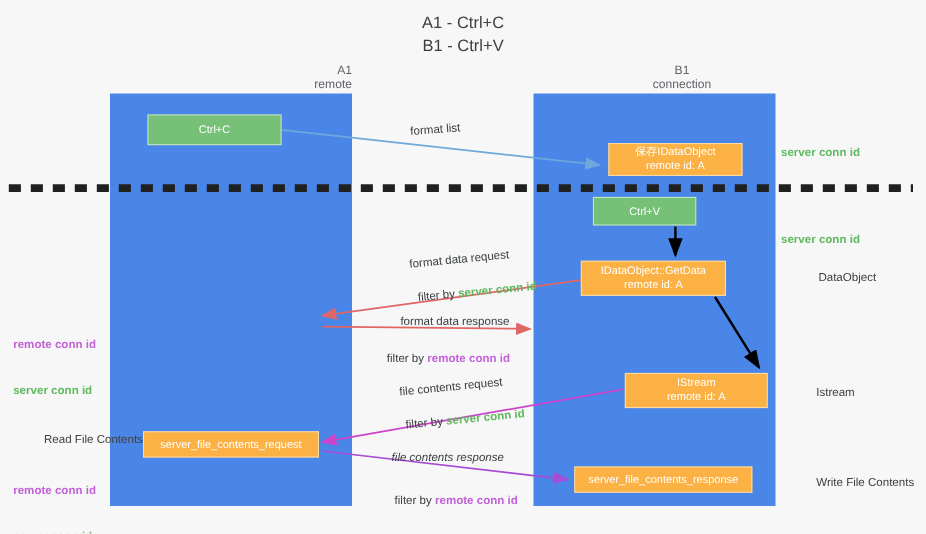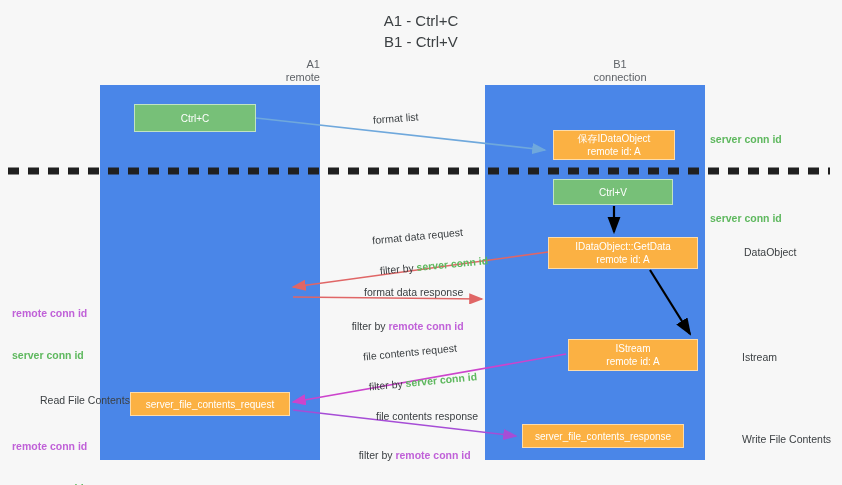--- a/index.html
+++ b/index.html
@@ -55,23 +55,23 @@
     font-size: 10px;
     line-height: 13px;
     text-align: center;
     white-space: pre;
     border: 1px solid rgba(255,255,255,0.55);
   }
   .box.green { background: #77c078; }
   .box.orange { background: #fbb143; }
 
   #box-ctrl-c  { left: 134px; top: 104px; width: 122px; height: 28px; }
-  #box-ctrl-v  { left: 553px; top: 179px; width: 120px; height: 26px; }
+  #box-ctrl-v  { left: 539px; top: 179px; width: 94px; height: 26px; }
   #box-save-idataobject { left: 553px; top: 130px; width: 122px; height: 30px; }
-  #box-getdata { left: 548px; top: 237px; width: 150px; height: 32px; }
+  #box-getdata { left: 528px; top: 237px; width: 132px; height: 32px; }
   #box-istream { left: 568px; top: 339px; width: 130px; height: 32px; }
   #box-sfdreq  { left: 130px; top: 276px; width: 160px; height: 24px; }
   #box-sfdresp { left: 488px; top: 288px; width: 160px; height: 24px; }
   #box-sfcreq  { left: 130px; top: 392px; width: 160px; height: 24px; }
   #box-sfcresp { left: 522px; top: 424px; width: 162px; height: 24px; }
 
   
   .side-label {
     font-size: 10.5px;
     line-height: 14px;
@@ -103,21 +103,21 @@
 
   #lbl-format-list { left: 373px; top: 111px; transform: rotate(-4.2deg); }
 
   #lbl-fd-req  { left: 372px; top: 229px; transform: rotate(-5.5deg); }
   #lbl-fd-req2 { left: 368px; top: 245px; transform: rotate(-5.5deg); }
   #lbl-fd-resp { left: 364px; top: 285px; }
   #lbl-fd-resp2{ left: 340px; top: 305px; }
 
   #lbl-fc-req  { left: 363px; top: 345px; transform: rotate(-5.5deg); }
   #lbl-fc-req2 { left: 357px; top: 361px; transform: rotate(-5.5deg); }
-  #lbl-fc-resp { left: 376px; top: 409px; }
+  #lbl-fc-resp { left: 356px; top: 409px; font-style: italic; }
   #lbl-fc-resp2{ left: 347px; top: 434px; }
 </style>
 </head>
 <body>
 
 <div id="diagram">
 
   <svg class="abs" width="842" height="485" style="left:0;top:0;">
     <defs>
       <marker id="ah-blue" markerWidth="9" markerHeight="7" refX="8" refY="3.5" orient="auto">

